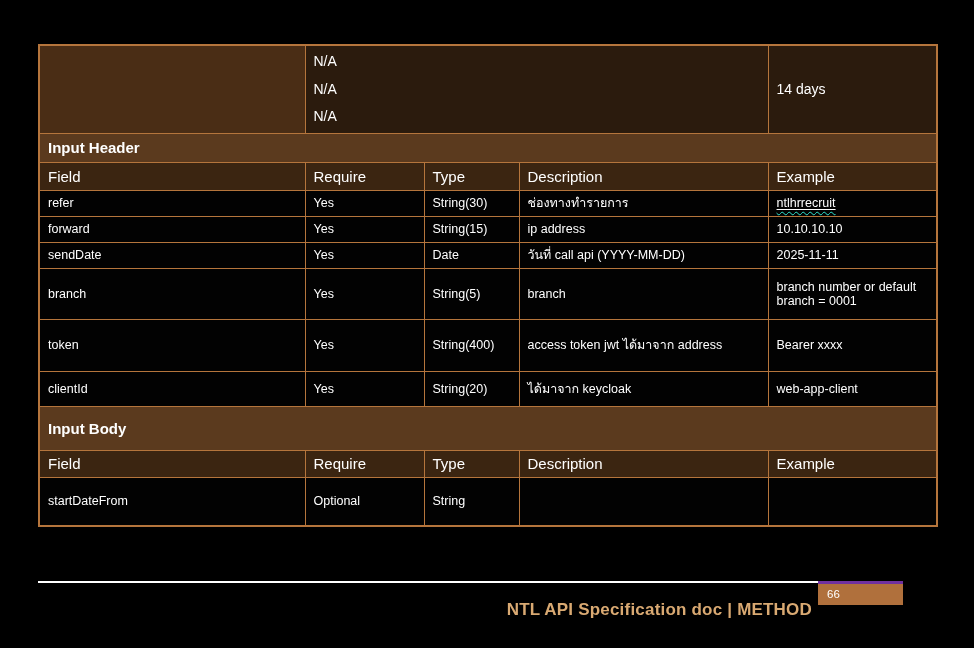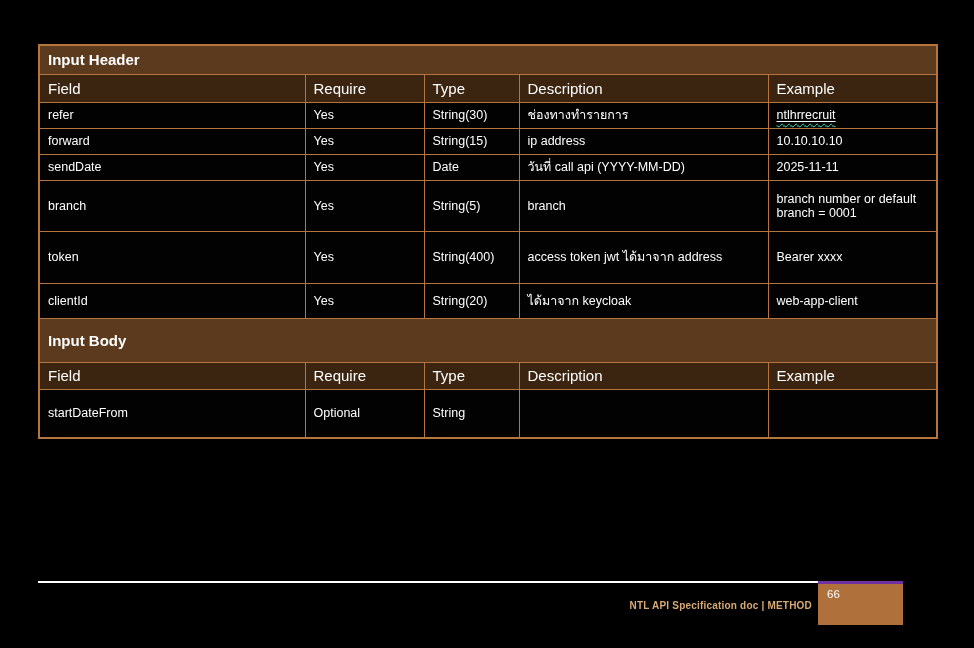--- a/index.html
+++ b/index.html
@@ -91,30 +91,30 @@
     width: 780px;
     height: 2px;
     background: #ffffff;
   }
   .footer-title {
     position: absolute;
     top: 600px;
     right: 162px;
     color: #d9a972;
     font-weight: bold;
-    font-size: 10px;
+    font-size: 17px;
     letter-spacing: 0.2px;
     white-space: nowrap;
   }
   .page-box {
     position: absolute;
     left: 818px;
     top: 581px;
     width: 85px;
-    height: 44px;
+    height: 24px;
     background: #b0703c;
     border-top: 3px solid #7030a0;
     box-sizing: border-box;
   }
   .page-num {
     color: #ffffff;
     font-size: 11.5px;
     padding: 4px 0 0 9px;
   }
 </style>
@@ -126,20 +126,31 @@
   <table class="spec">
     <colgroup>
       <col style="width:266px">
         <col style="width:119px">
         <col style="width:95px">
         <col style="width:249px">
         <col style="width:169px">
     </colgroup>
 
     <tbody>
+        <tr class="toprow" style="height:86px">
+      <td class="cell-brown"></td>
+      <td class="na-cell" colspan="3">
+        <div class="na-stack">
+          <div>N/A</div>
+          <div>N/A</div>
+          <div>N/A</div>
+        </div>
+      </td>
+      <td style="font-size:14px">14 days</td>
+    </tr>
 
     <tr class="sectionbar" style="height:29px">
       <td colspan="5">Input Header</td>
     </tr>
     <tr class="colshead" style="height:28px">
       <td>Field</td>
       <td>Require</td>
       <td>Type</td>
       <td>Description</td>
       <td>Example</td>

